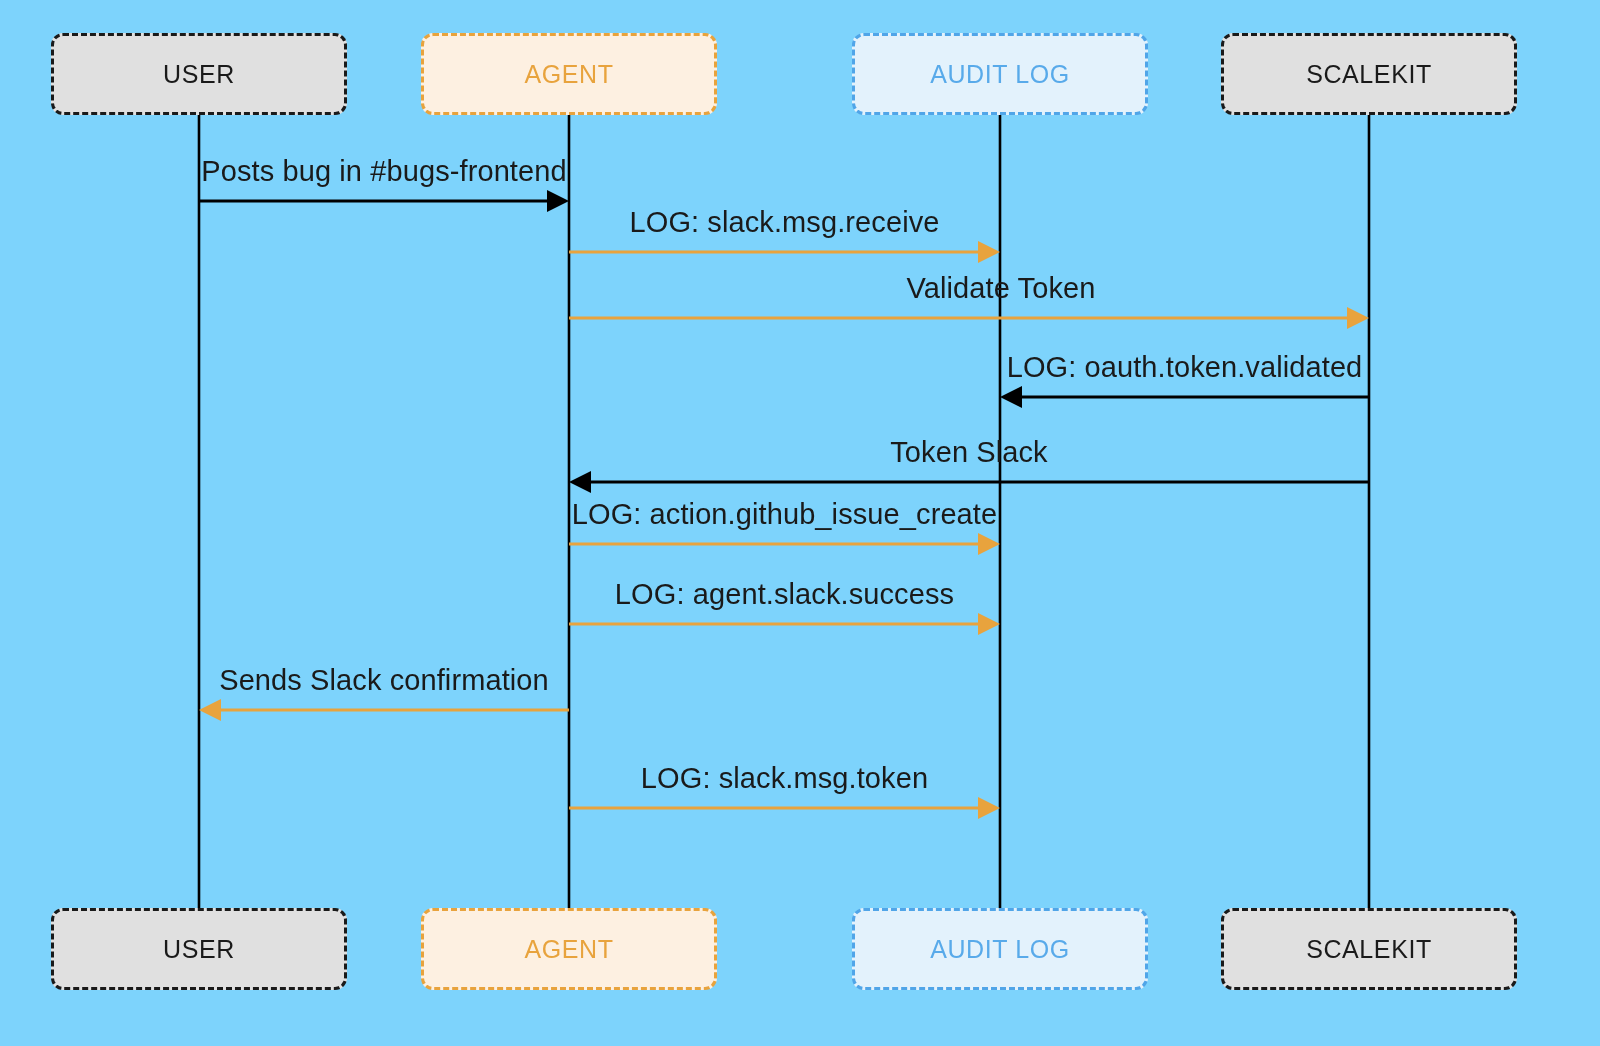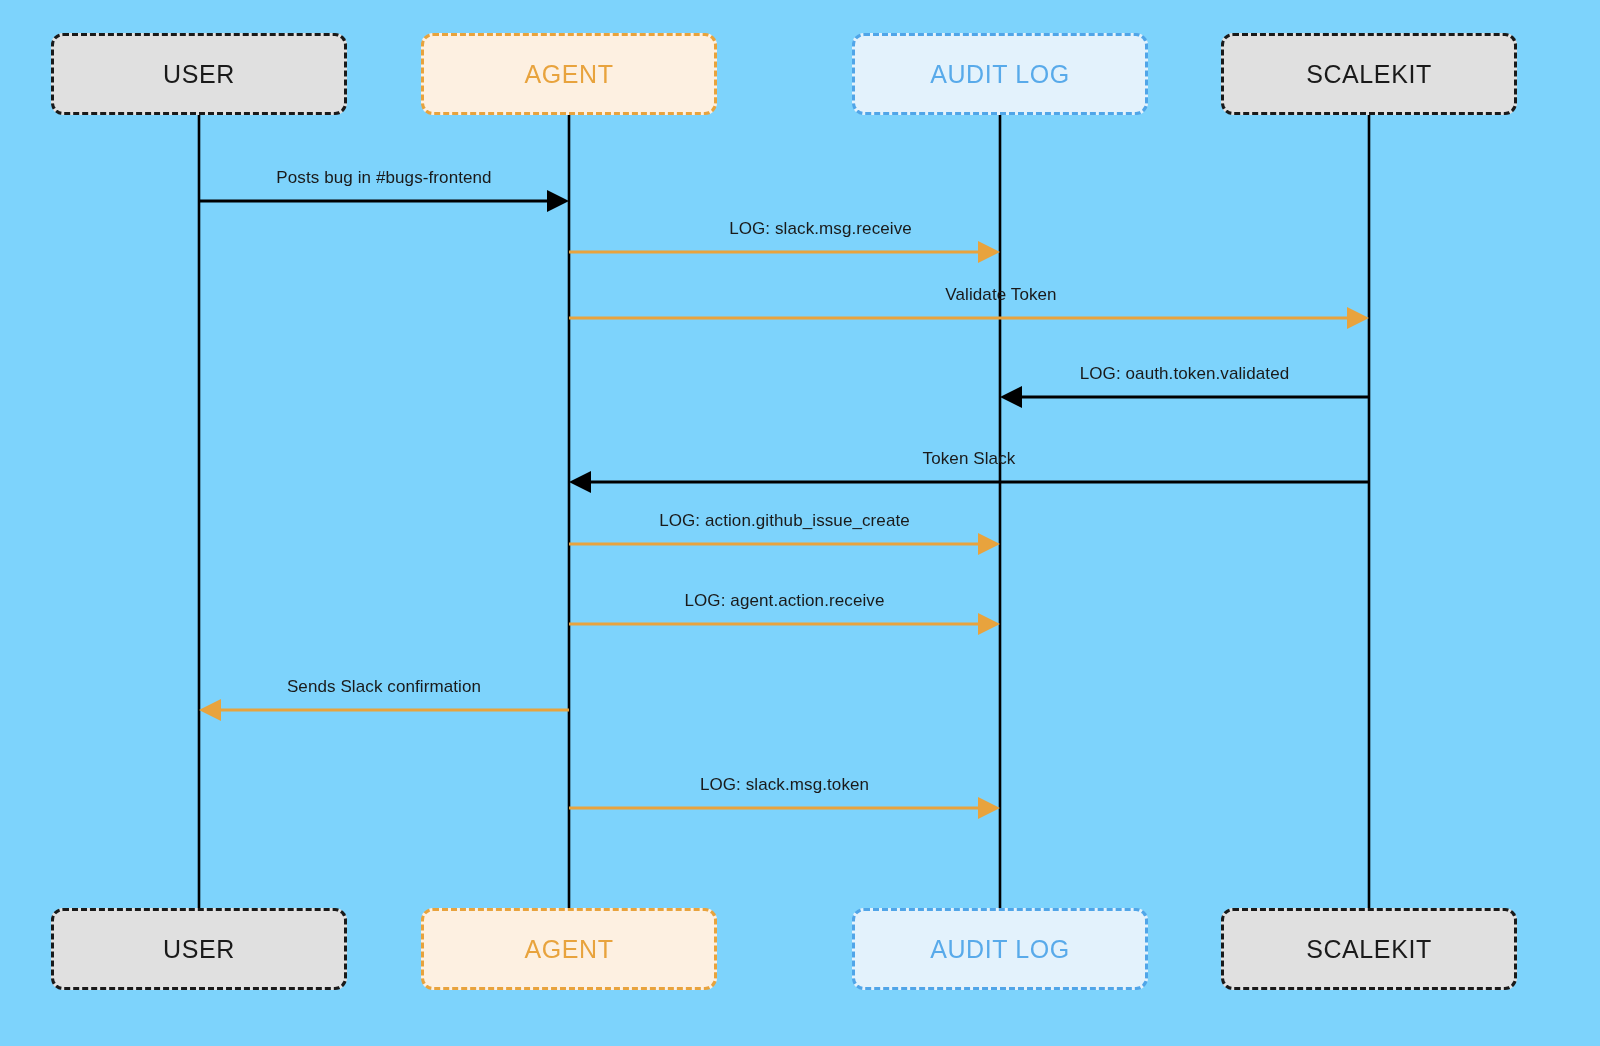--- a/index.html
+++ b/index.html
@@ -30,21 +30,21 @@
     border-radius: 12px;
     display: flex;
     align-items: center;
     justify-content: center;
     font-size: 25px;
     letter-spacing: 0.6px;
     font-weight: 400;
   }
   .msg-label {
     position: absolute;
-    font-size: 17px;
+    font-size: 29px;
     color: #1a1a1a;
     white-space: nowrap;
     transform: translate(-50%, -100%);
     letter-spacing: 0.1px;
   }
 </style>
 </head>
 <body>
 
 <div id="canvas">
@@ -97,22 +97,22 @@
       </div>
       <div class="participant-box" style="left: 1221px; top: 33px; width: 296px; height: 82px; background: rgb(224, 224, 224); border: 3px dashed rgb(26, 26, 26); color: rgb(26, 26, 26);">
         <span>SCALEKIT</span>
       </div>
       <div class="participant-box" style="left: 1221px; top: 908px; width: 296px; height: 82px; background: rgb(224, 224, 224); border: 3px dashed rgb(26, 26, 26); color: rgb(26, 26, 26);">
         <span>SCALEKIT</span>
       </div>
     </div>
   <div id="labels-layer">
       <div class="msg-label" style="left: 384px; top: 188px;">Posts bug in #bugs-frontend</div>
-      <div class="msg-label" style="left: 784.5px; top: 239px; margin-left: 36px;">LOG: slack.msg.receive</div>
+      <div class="msg-label" style="left: 784.5px; top: 239px;">LOG: slack.msg.receive</div>
       <div class="msg-label" style="left: 969px; top: 305px; margin-left: 32px;">Validate Token</div>
       <div class="msg-label" style="left: 1184.5px; top: 384px;">LOG: oauth.token.validated</div>
       <div class="msg-label" style="left: 969px; top: 469px;">Token Slack</div>
       <div class="msg-label" style="left: 784.5px; top: 531px;">LOG: action.github_issue_create</div>
-      <div class="msg-label" style="left: 784.5px; top: 611px;">LOG: agent.action.receive</div>
+      <div class="msg-label" style="left: 784.5px; top: 611px;">LOG: agent.slack.success</div>
       <div class="msg-label" style="left: 384px; top: 697px;">Sends Slack confirmation</div>
       <div class="msg-label" style="left: 784.5px; top: 795px;">LOG: slack.msg.token</div>
     </div>
 </div>
 
 </body></html>

